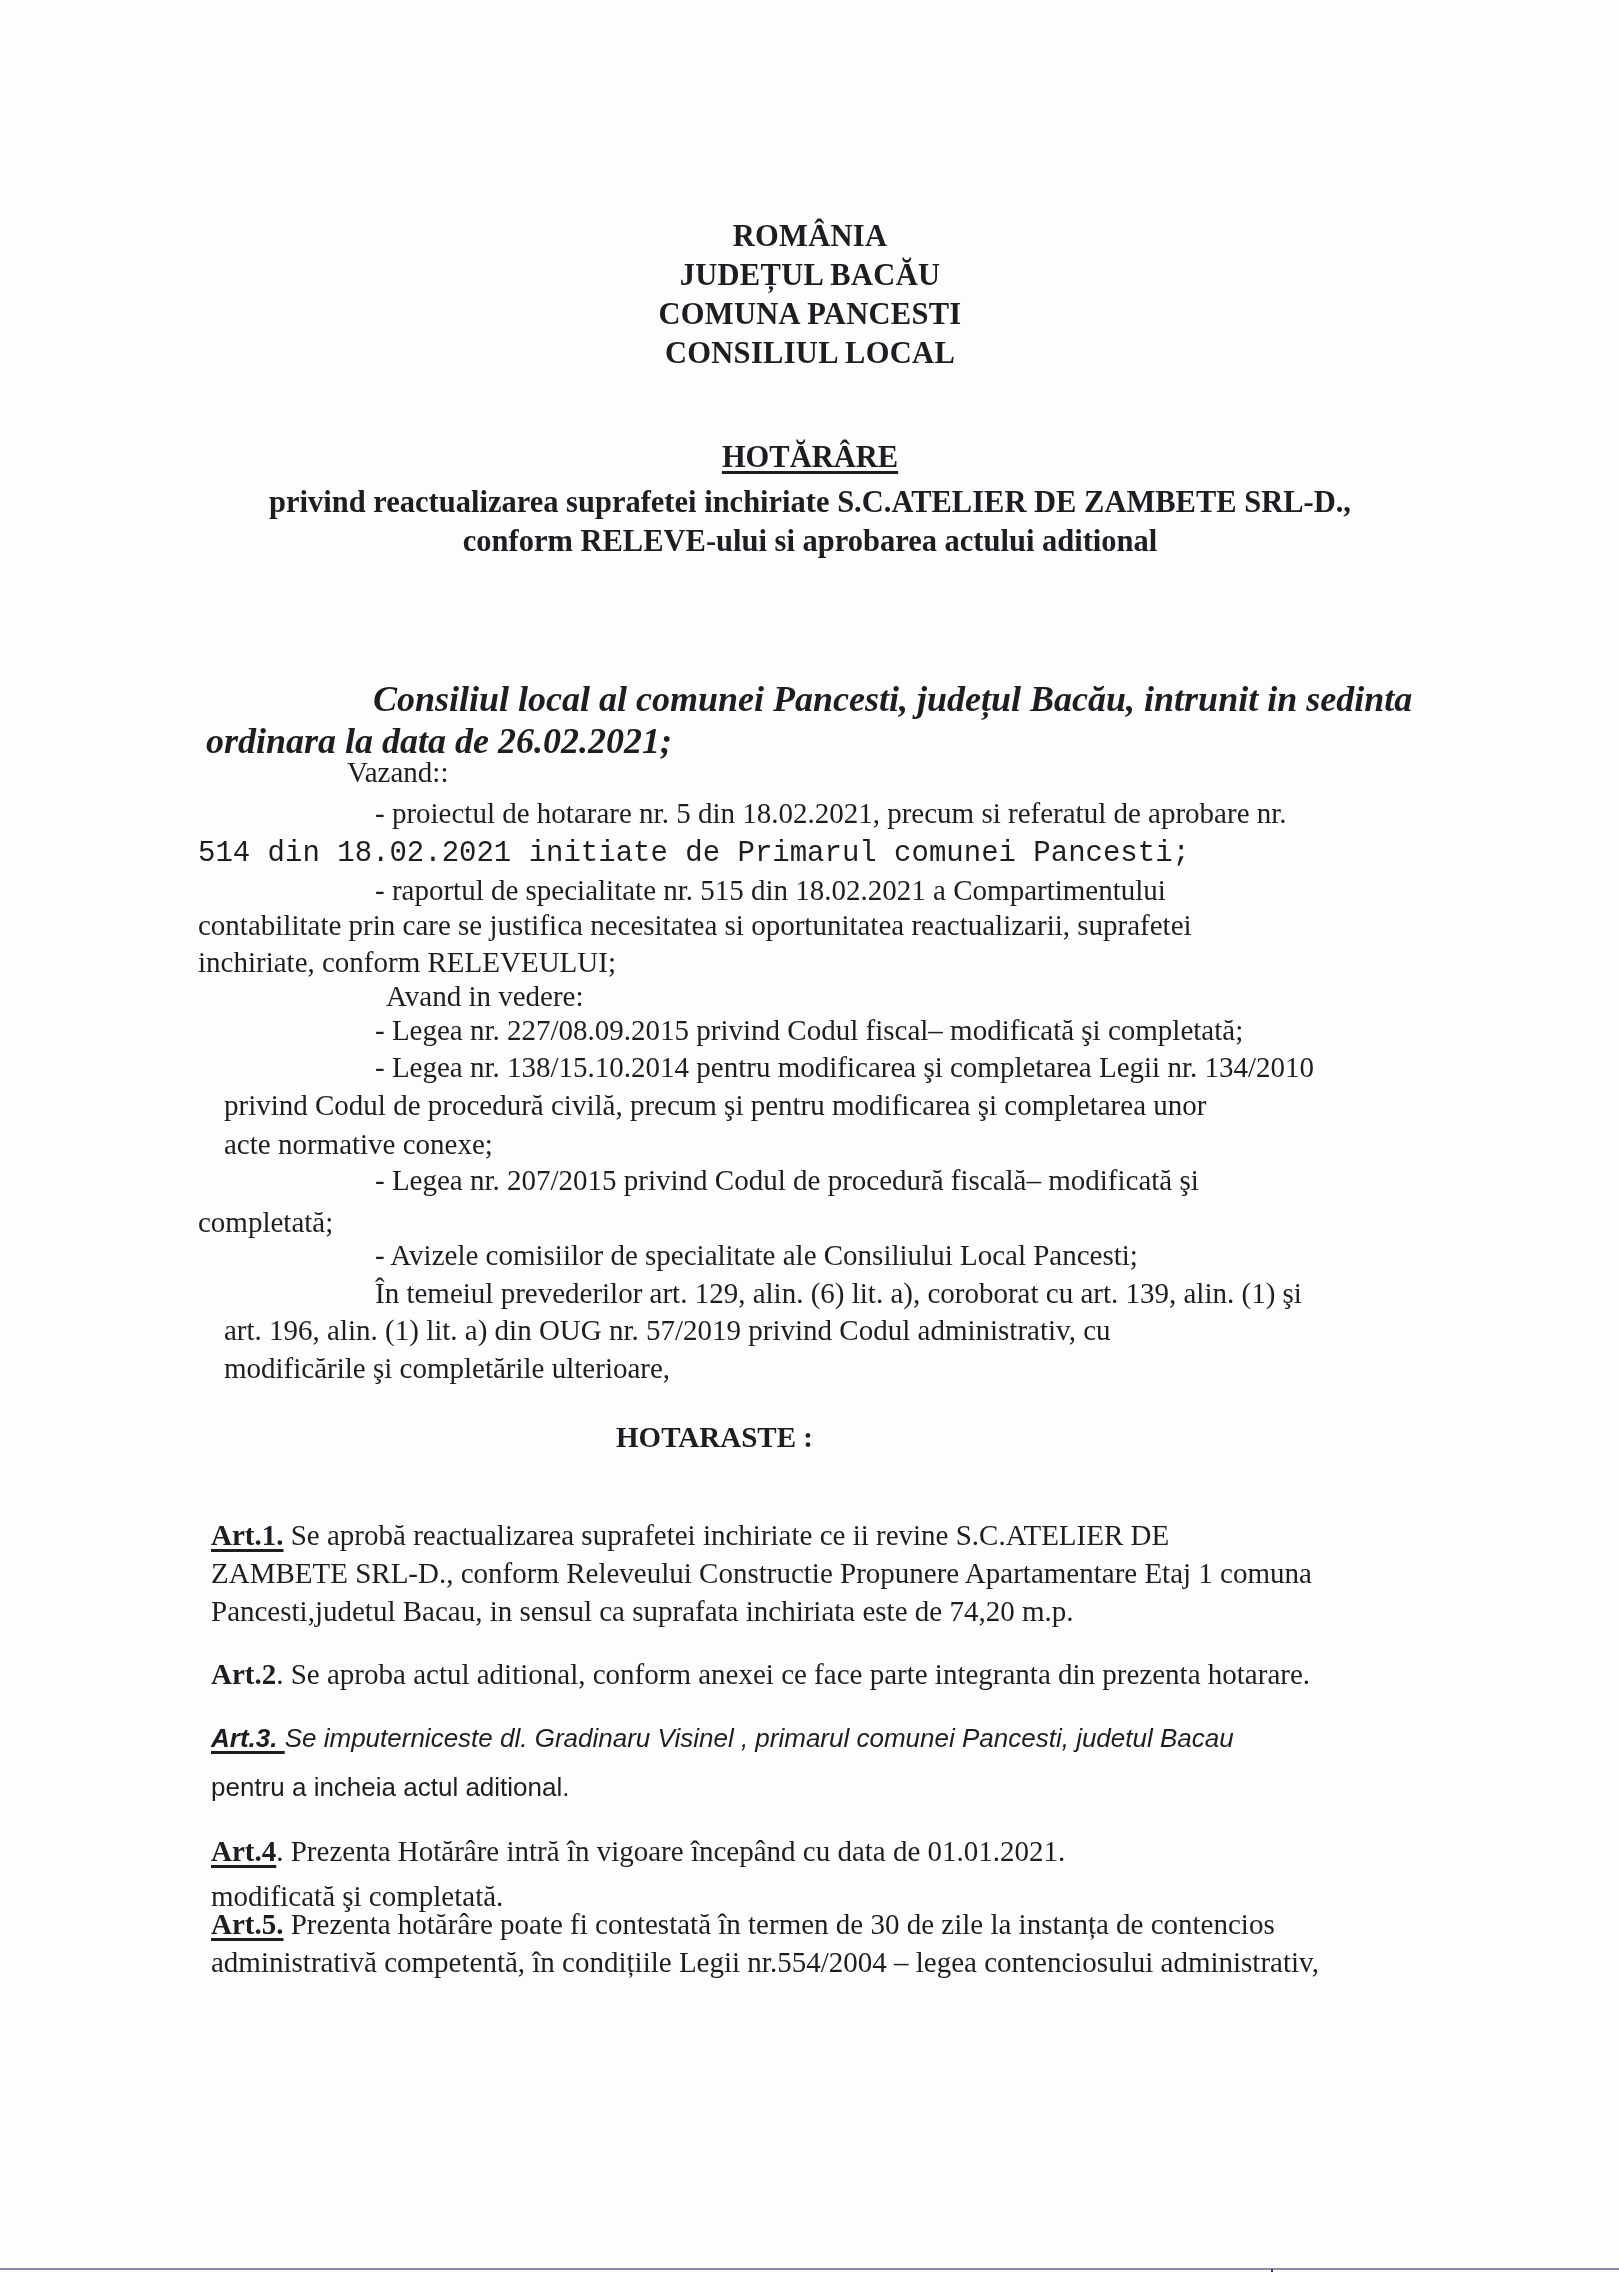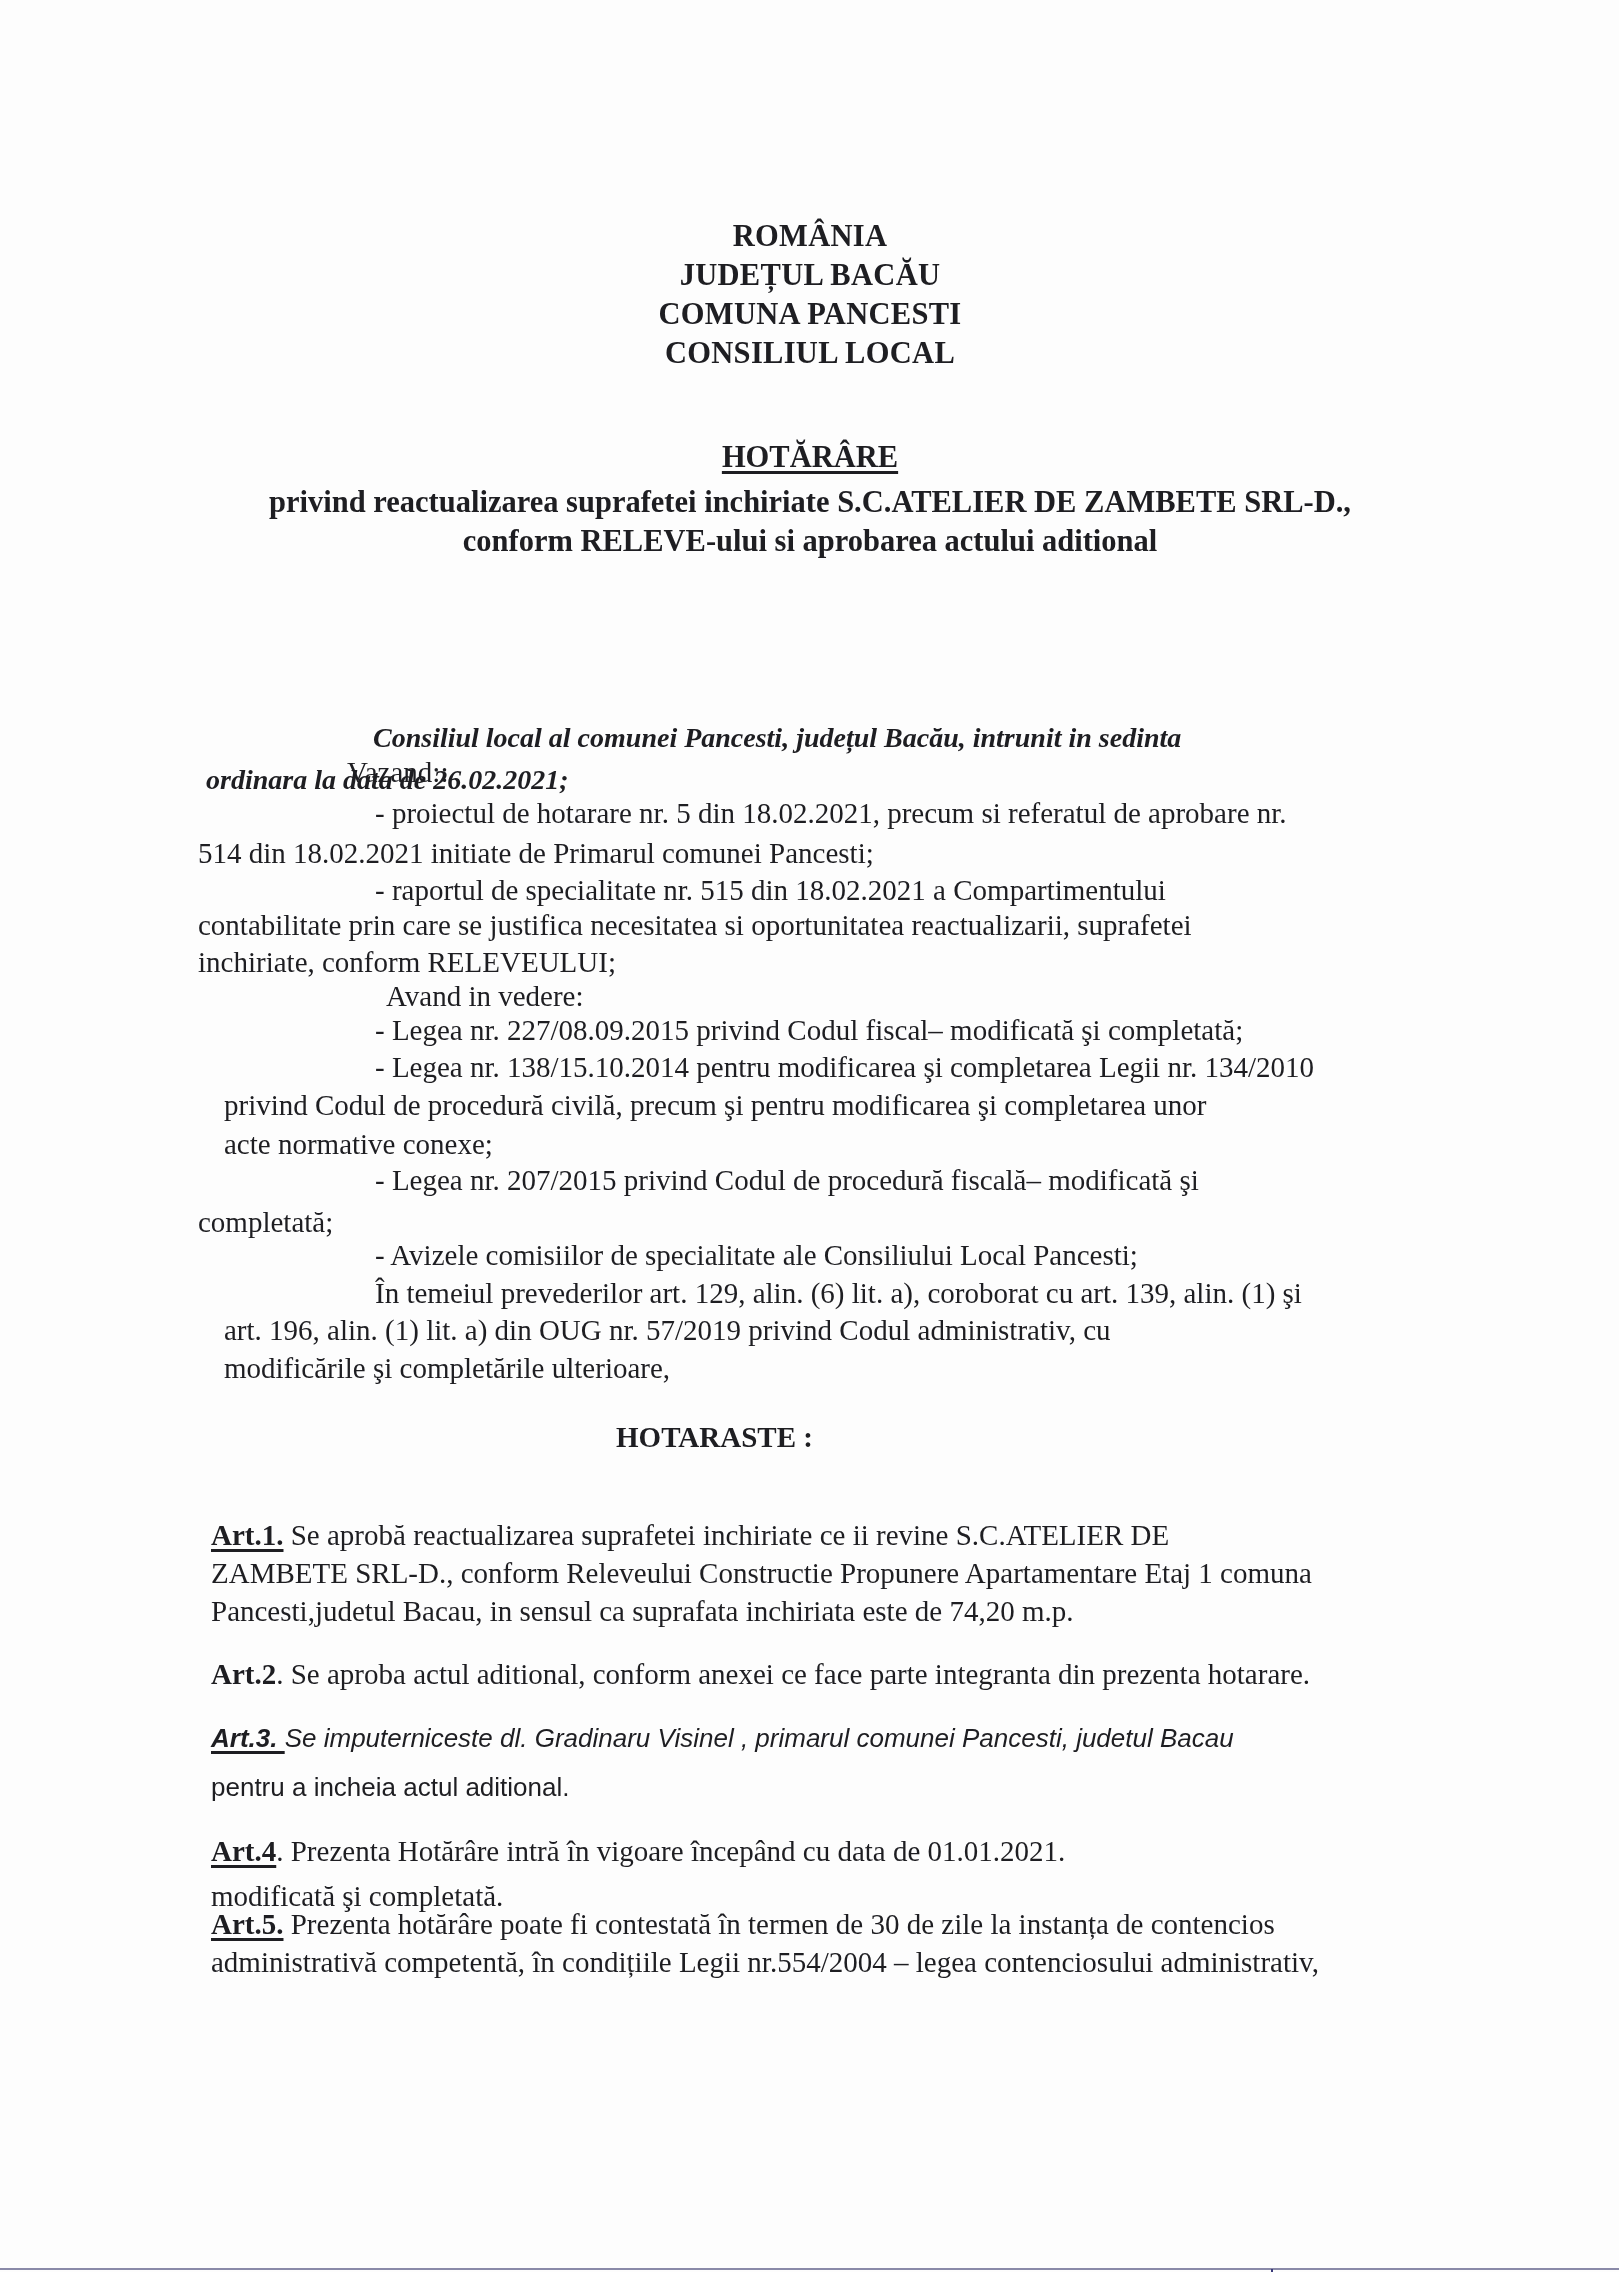--- a/index.html
+++ b/index.html
@@ -4,21 +4,21 @@
 <style>
   html, body { margin:0; padding:0; background:#ffffff; }
   body { width:1620px; height:2273px; position:relative; overflow:hidden;
          font-family:"Liberation Serif", serif; color:#1e1e22; }
   .page { position:absolute; left:0; top:0; width:1620px; height:2273px; background:#fdfdfd; }
   .abs { position:absolute; white-space:nowrap; }
   .hdr { left:0; width:1620px; text-align:center; font-weight:bold; font-size:30.5px; letter-spacing:0.3px; }
   .title-line { left:0; width:1620px; text-align:center; font-weight:bold; font-size:30.5px; }
   .u { text-decoration:underline; text-decoration-thickness:2.6px; text-underline-offset:3.9px; }
   .body { font-size:29px; }
-  .ital { font-style:italic; font-weight:bold; font-size:28px;margin-top:44px; }
+  .ital { font-style:italic; font-weight:bold; font-size:36px; }
   .sans { font-family:"Liberation Sans", sans-serif; font-size:26px; }
   .lbl { font-weight:bold; }
   .bottom-rule { position:absolute; left:0; top:2268px; width:1620px; height:1.9px; background:#8a8aa8; }
   .bottom-tick { position:absolute; left:1271px; top:2269px; width:1.9px; height:3.9px; background:#3a3a7a; }
 </style>
 </head>
 <body>
 
 <div class="page">
 
@@ -30,21 +30,21 @@
   <div class="abs title-line" style="top:440px;">
     <span class="u">HOTĂRÂRE</span>
   </div>
   <div class="abs title-line" style="top:485px;">privind reactualizarea suprafetei inchiriate  S.C.ATELIER DE ZAMBETE SRL-D.,</div>
   <div class="abs title-line" style="top:524px;">conform RELEVE-ului si aprobarea actului aditional</div>
 
   <div class="abs ital" style="left:373px; top:678px;">Consiliul local al comunei Pancesti, județul Bacău, intrunit in sedinta</div>
   <div class="abs ital" style="left:206px; top:720px;">ordinara la data de 26.02.2021;</div>
   <div class="abs body" style="left:347px; top:756px;">Vazand::</div>
   <div class="abs body" style="left:375px; top:797px;">- proiectul de hotarare nr. 5 din 18.02.2021, precum si  referatul de aprobare nr.</div>
-  <div class="abs body" style="left:198px; top:837px;">514 din  18.02.2021  initiate de  Primarul comunei Pancesti;</div>
+  <div class="abs body" style="left:198px; top:837px;font-family:Liberation Mono, monospace;">514 din  18.02.2021  initiate de  Primarul comunei Pancesti;</div>
   <div class="abs body" style="left:375px; top:874px;">- raportul  de specialitate nr. 515 din 18.02.2021 a  Compartimentului</div>
   <div class="abs body" style="left:198px; top:909px;">contabilitate prin care se justifica necesitatea si oportunitatea reactualizarii, suprafetei</div>
   <div class="abs body" style="left:198px; top:946px;">inchiriate, conform RELEVEULUI;</div>
 
   <div class="abs body" style="left:386px; top:980px;">Avand in vedere:</div>
   <div class="abs body" style="left:375px; top:1014px;">- Legea nr. 227/08.09.2015 privind Codul fiscal– modificată şi completată;</div>
   <div class="abs body" style="left:375px; top:1051px;">- Legea nr. 138/15.10.2014 pentru modificarea şi completarea Legii nr. 134/2010</div>
   <div class="abs body" style="left:224px; top:1089px;">privind Codul de procedură civilă, precum şi pentru modificarea şi completarea unor</div>
   <div class="abs body" style="left:224px; top:1128px;">acte normative conexe;</div>
   <div class="abs body" style="left:375px; top:1164px;">-  Legea  nr.  207/2015  privind  Codul  de  procedură  fiscală–  modificată  şi</div>

